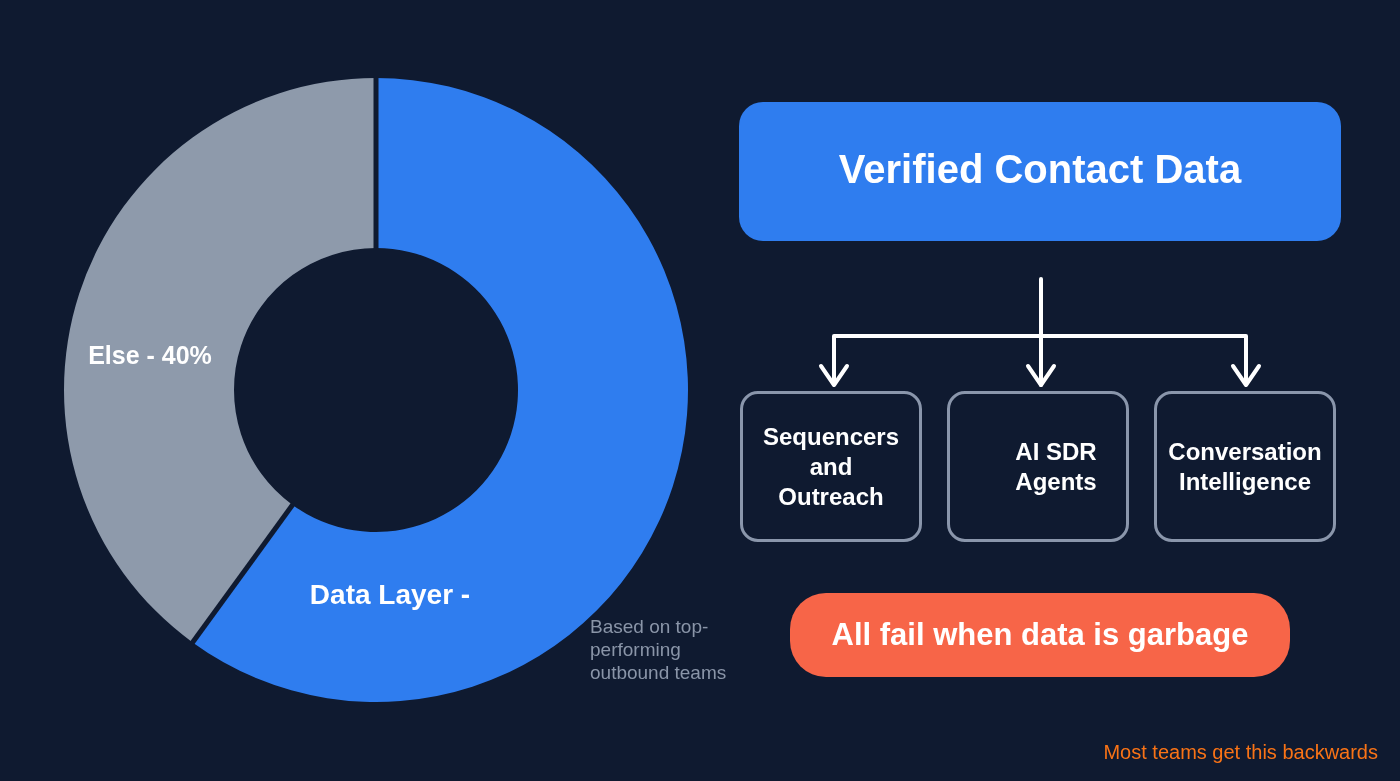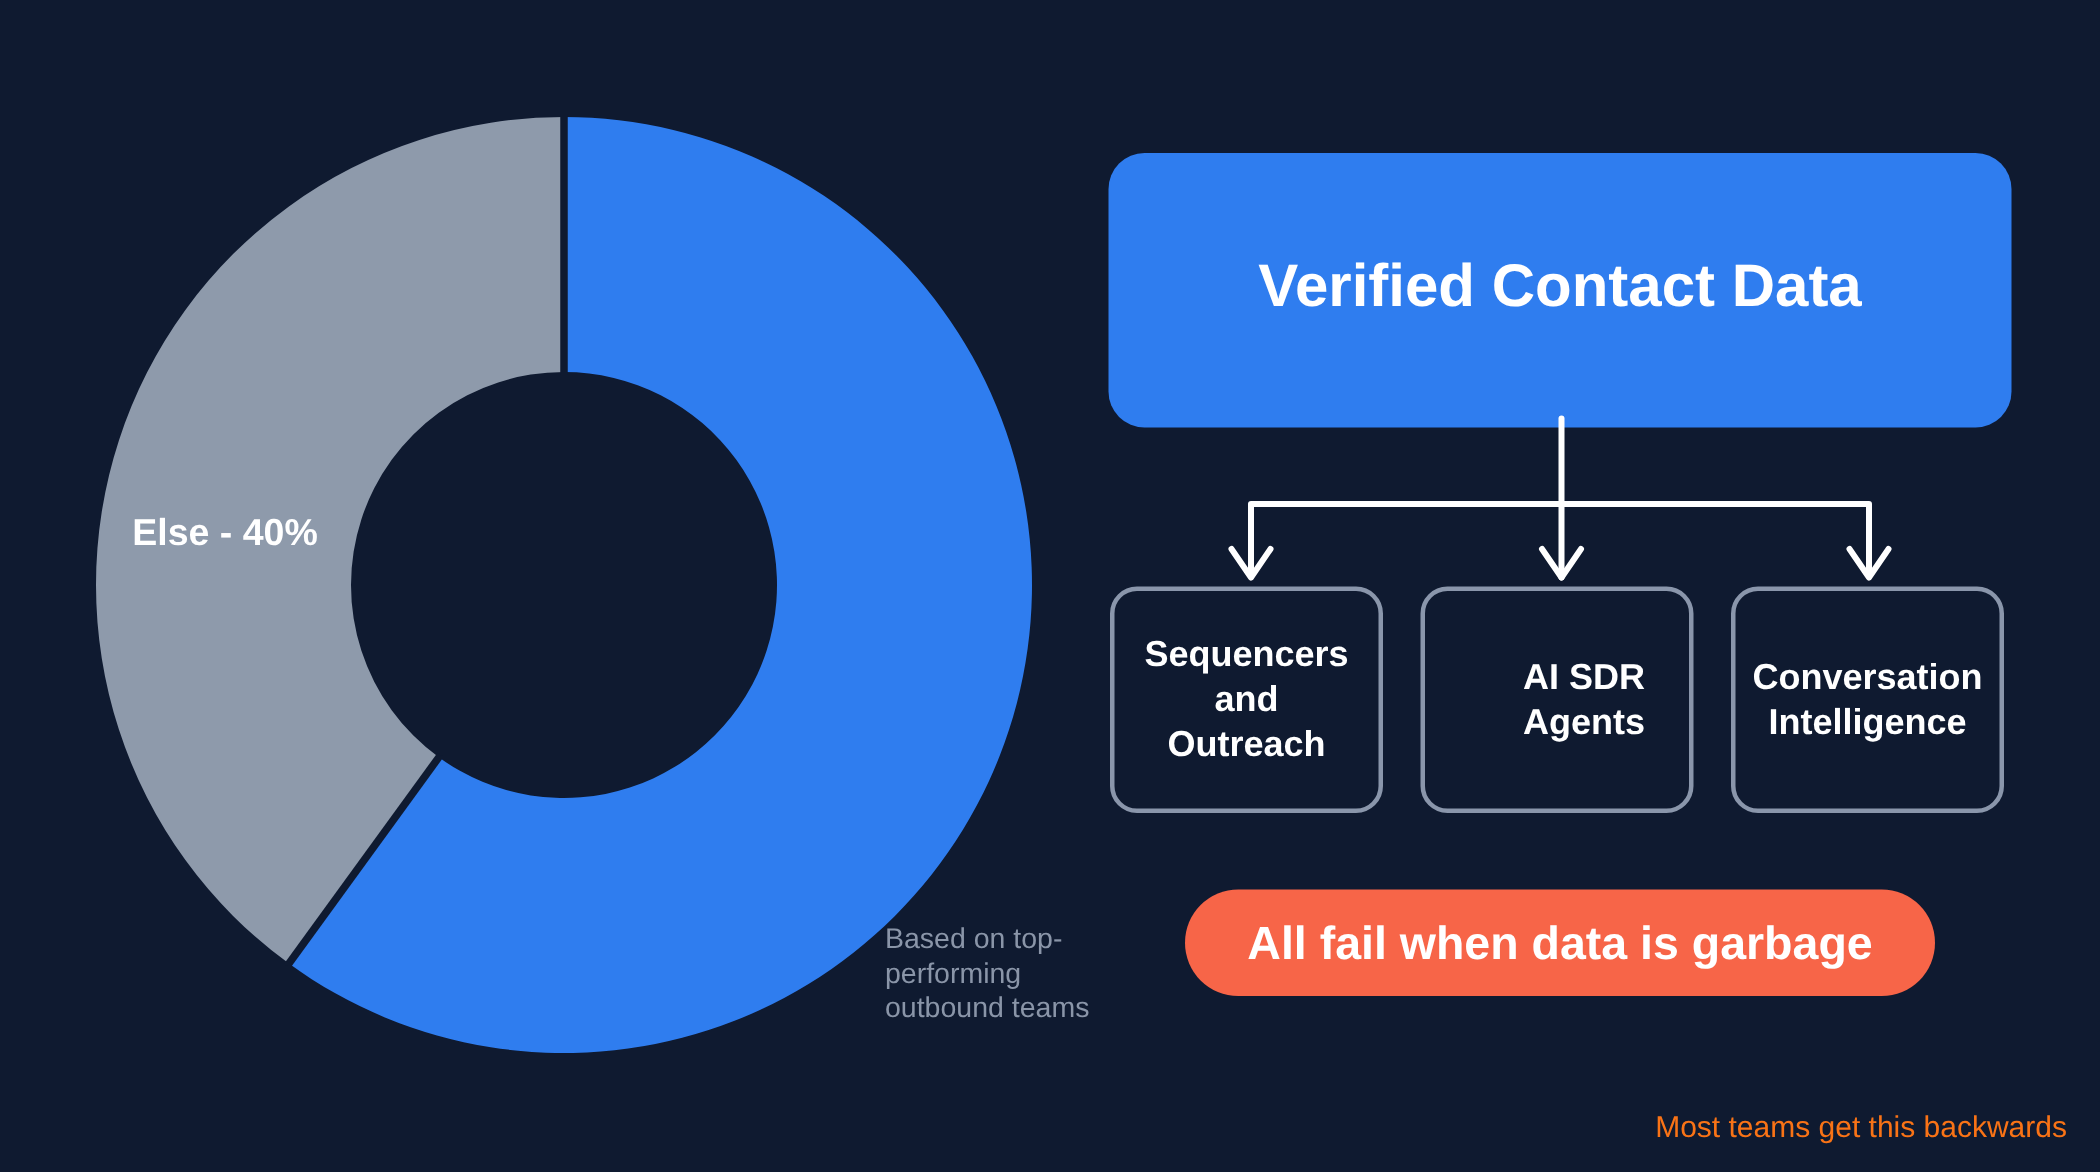--- a/index.html
+++ b/index.html
@@ -14,41 +14,41 @@
     position: absolute; color: #ffffff; font-weight: 700;
     text-align: center; line-height: 1.22;
   }
   .lbl-else { left: 60px; top: 340px; width: 180px; font-size: 25px; }
   .lbl-data { left: 250px; top: 578px; width: 280px; font-size: 28px; }
   .note {
     position: absolute; left: 590px; top: 616px; width: 170px;
     color: #8a95a8; font-size: 19px; line-height: 1.2;
   }
   .top-box {
-    position: absolute; left: 739px; top: 102px; width: 602px; height: 183px;
+    position: absolute; left: 739px; top: 102px; width: 602px; height: 139px;
     background: #2f7def; border-radius: 24px;
     display: flex; flex-direction: column; align-items: center; justify-content: center;
     color: #fff;
   }
   .top-title { font-size: 40px; font-weight: 700; margin-top: -4px; }
   .top-sub { font-size: 30px; font-weight: 400; color: #eaf2ff; margin-top: 6px; }
   .connectors { position: absolute; left: 0; top: 0; }
   .child {
     position: absolute; top: 391px; width: 182px; height: 151px;
     border: 3px solid #8a96ab; border-radius: 18px; box-sizing: border-box;
     display: flex; align-items: center; justify-content: center; text-align: center;
     color: #fff; font-weight: 700; font-size: 24px; line-height: 1.25;
     background: #0f1a30;
   }
   .c1 { left: 740px; }
   .c2 { left: 947px; padding-left: 36px; }
   .c3 { left: 1154px; }
   .child span { white-space: pre-line; }
   .warn {
-    position: absolute; left: 790px; top: 593px; width: 500px; height: 71px;
+    position: absolute; left: 790px; top: 593px; width: 500px; height: 84px;
     background: #f76548; border-radius: 36px;
     display: flex; align-items: center; justify-content: center;
     color: #fff; font-weight: 700; font-size: 31px;
   }
   .footer {
     position: absolute; right: 22px; top: 741px;
     color: #f97316; font-size: 20px;
   }
 </style>
 </head>
@@ -58,20 +58,21 @@
   <path id="slice-data" fill="#2f7def" d="M376,78 A312,312 0 1 1 192.61100128474843,642.4133022449836 L292.5344941744688,504.8804132012425 A142,142 0 1 0 376,248 Z"></path>
   <path id="slice-else" fill="#8e9aab" d="M192.61100128474843,642.4133022449836 A312,312 0 0 1 375.99999999999994,78 L376,248 A142,142 0 0 0 292.5344941744688,504.8804132012425 Z"></path>
   <line id="sep1" stroke="#0f1a30" stroke-width="5" x1="376" y1="250" x2="376" y2="76"></line>
   <line id="sep2" stroke="#0f1a30" stroke-width="5" x1="293.71006467905374" y1="503.26237921249265" x2="191.43543078016347" y2="644.0313362337336"></line>
 </svg>
 
 <div class="slice-label lbl-else">
   <div>Else - 40%</div>
 </div>
 <div class="slice-label lbl-data">
+  <div>Data Layer -</div>
 </div>
 <div class="note">Based on top-performing outbound teams</div>
 
 <div class="top-box">
   <div class="top-title">Verified Contact Data</div>
 </div>
 
 <svg class="connectors" width="1400" height="781">
   <g stroke="#ffffff" stroke-width="4" fill="none" stroke-linecap="round" stroke-linejoin="round">
     <line x1="1041" y1="279" x2="1041" y2="385"></line>

